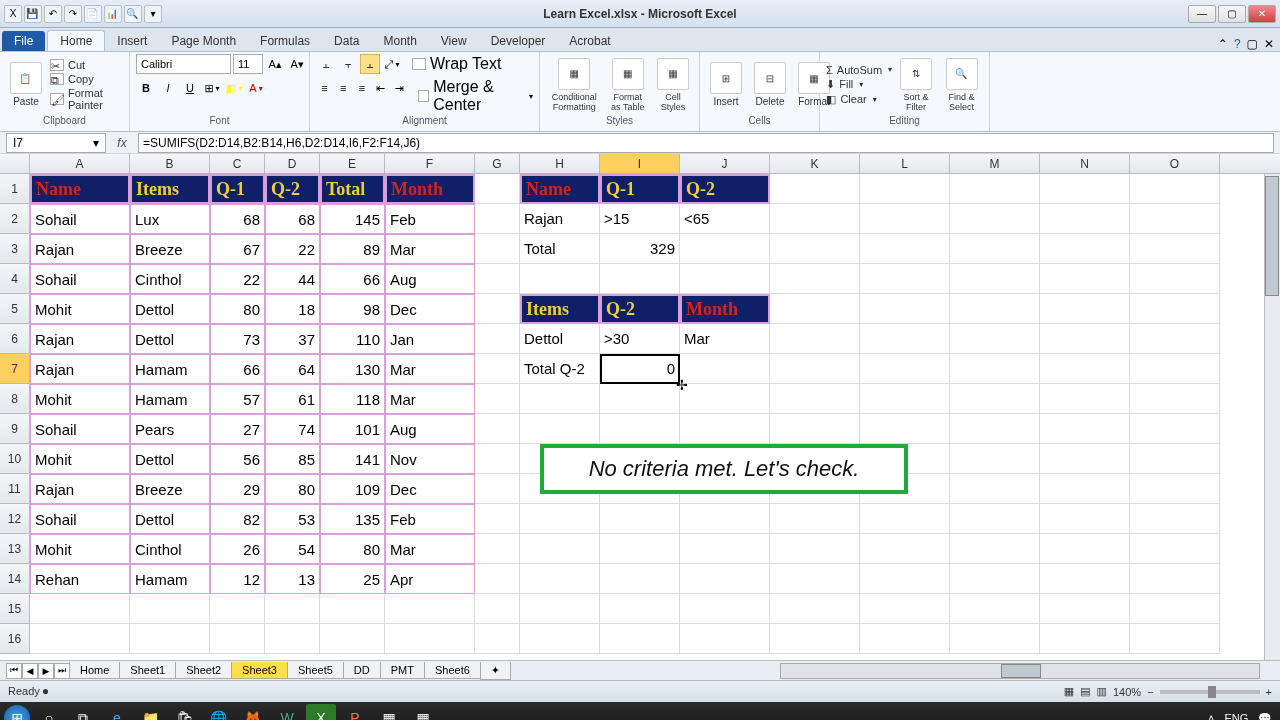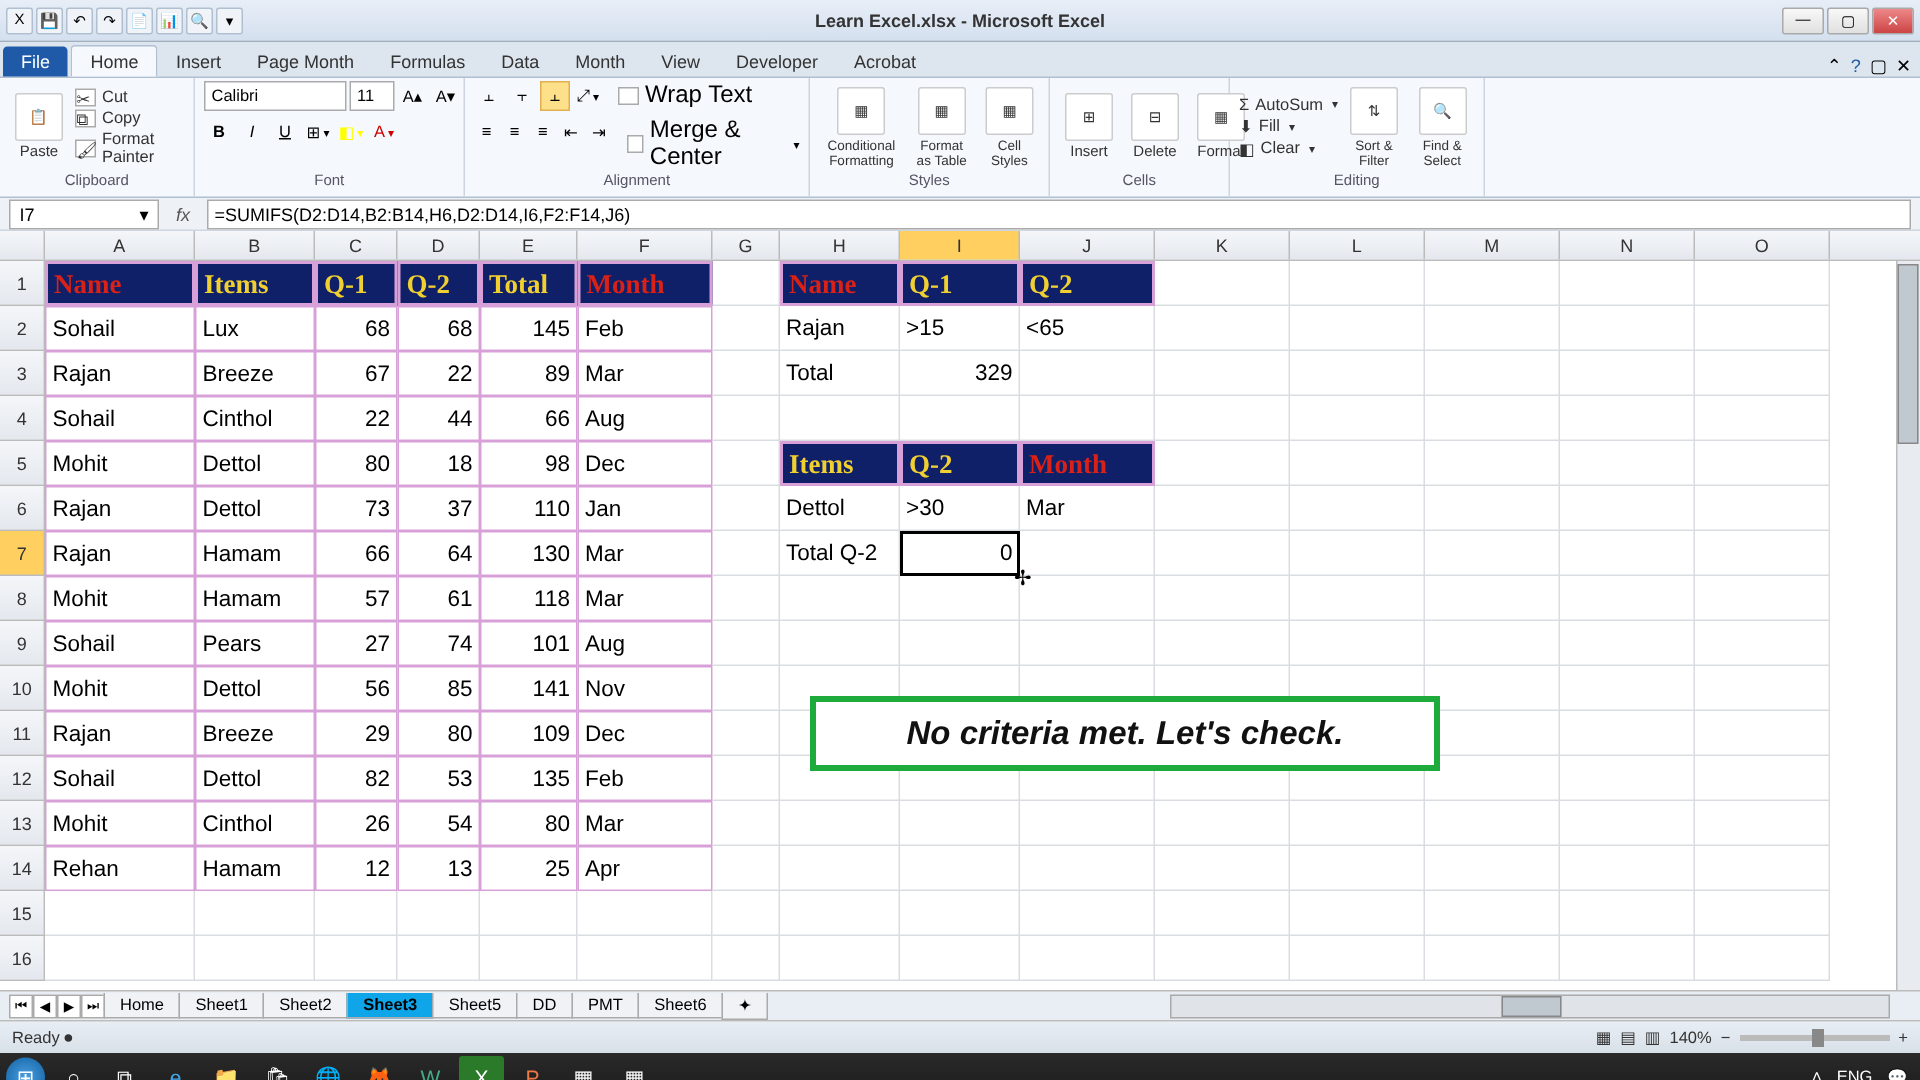--- a/index.html
+++ b/index.html
@@ -62,31 +62,31 @@
 .cell.data-border { border: 1px solid #d8a0d8; }
 .cell.active { outline: 2px solid #000; outline-offset: -2px; background: #fff; }
 
 
 .cA { width: 100px; } .cB { width: 80px; } .cC { width: 55px; } .cD { width: 55px; }
 .cE { width: 65px; } .cF { width: 90px; } .cG { width: 45px; } .cH { width: 80px; }
 .cI { width: 80px; } .cJ { width: 90px; } .cK { width: 90px; } .cL { width: 90px; }
 .cM { width: 90px; } .cN { width: 90px; } .cO { width: 90px; }
 
 
-.callout { position: absolute; left: 540px; top: 290px; width: 420px; height: 50px; background: #fff; border: 4px solid #1fab3c; display: flex; align-items: center; justify-content: center; font-family: 'Arial Black', sans-serif; font-size: 22px; font-weight: 700; font-style: italic; color: #111; margin-top: 20px; }
+.callout { position: absolute; left: 540px; top: 290px; width: 368px; height: 50px; background: #fff; border: 4px solid #1fab3c; display: flex; align-items: center; justify-content: center; font-family: 'Arial Black', sans-serif; font-size: 22px; font-weight: 400; font-style: italic; color: #111; }
 
 
 .cursor-plus { position: absolute; left: 676px; top: 223px; font-size: 14px; color: #000; pointer-events: none; }
 
 
 .sheet-tabs { height: 20px; background: #e8eef4; border-top: 1px solid #bbb; display: flex; align-items: center; font-size: 11px; padding-left: 6px; position: relative; }
 .nav-btns { display: flex; gap: 0; }
 .nav-btn { width: 16px; height: 16px; border: 1px solid #aaa; background: #fff; font-size: 9px; display: flex; align-items: center; justify-content: center; cursor: pointer; }
 .stab { padding: 2px 10px; background: #f0f2f5; border: 1px solid #aaa; border-top: none; margin-left: -1px; cursor: pointer; }
-.stab.active { background: #0ea5e9; font-weight: bold; }
+.stab.active { background: #fde047; font-weight: normal; }
 .hscroll { position: absolute; right: 20px; width: 480px; height: 16px; background: #e0e4e8; border: 1px solid #aaa; }
 .hscroll-thumb { position: absolute; left: 220px; width: 40px; height: 14px; background: #c0c8d0; border: 1px solid #888; }
 
 
 .statusbar { height: 22px; background: linear-gradient(#e8eef4,#d8e0e8); border-top: 1px solid #bbb; display: flex; align-items: center; justify-content: space-between; font-size: 11px; padding: 0 8px; color: #333; }
 .zoom { display: flex; align-items: center; gap: 6px; }
 .zoom-slider { width: 100px; height: 4px; background: #bbb; position: relative; }
 .zoom-thumb { position: absolute; left: 48px; top: -4px; width: 8px; height: 12px; background: #888; }
 
 

